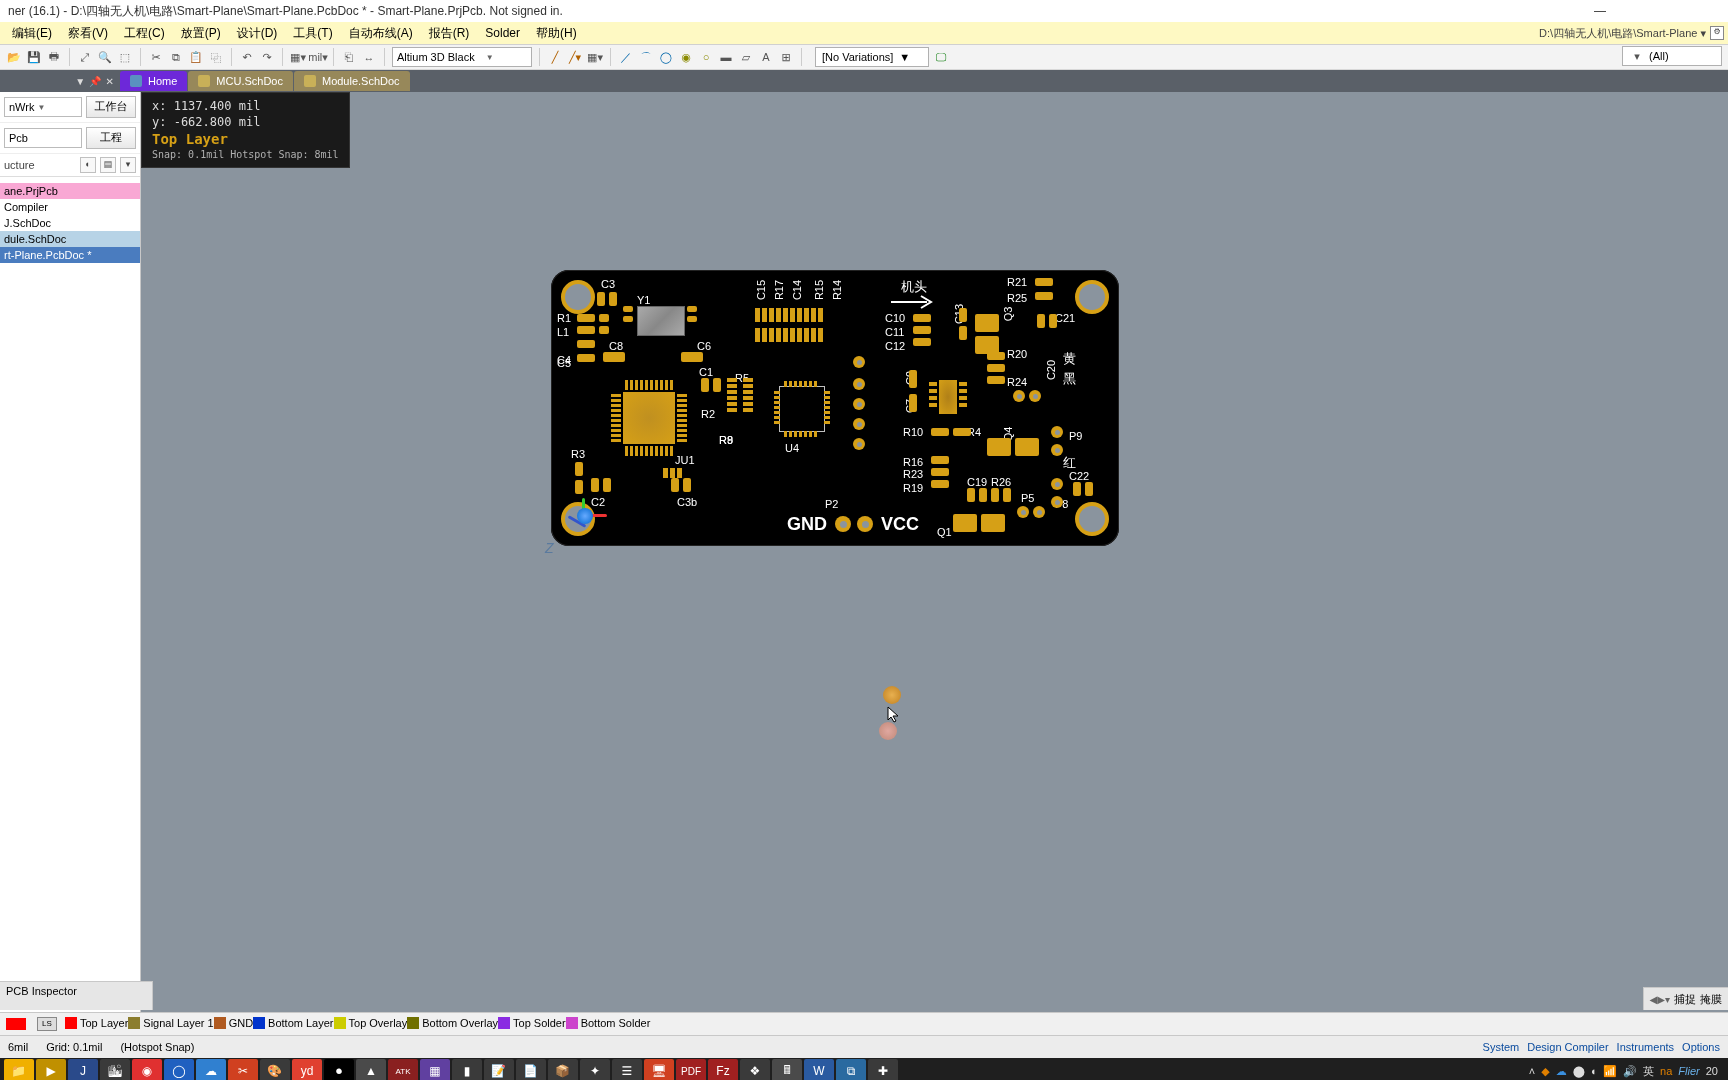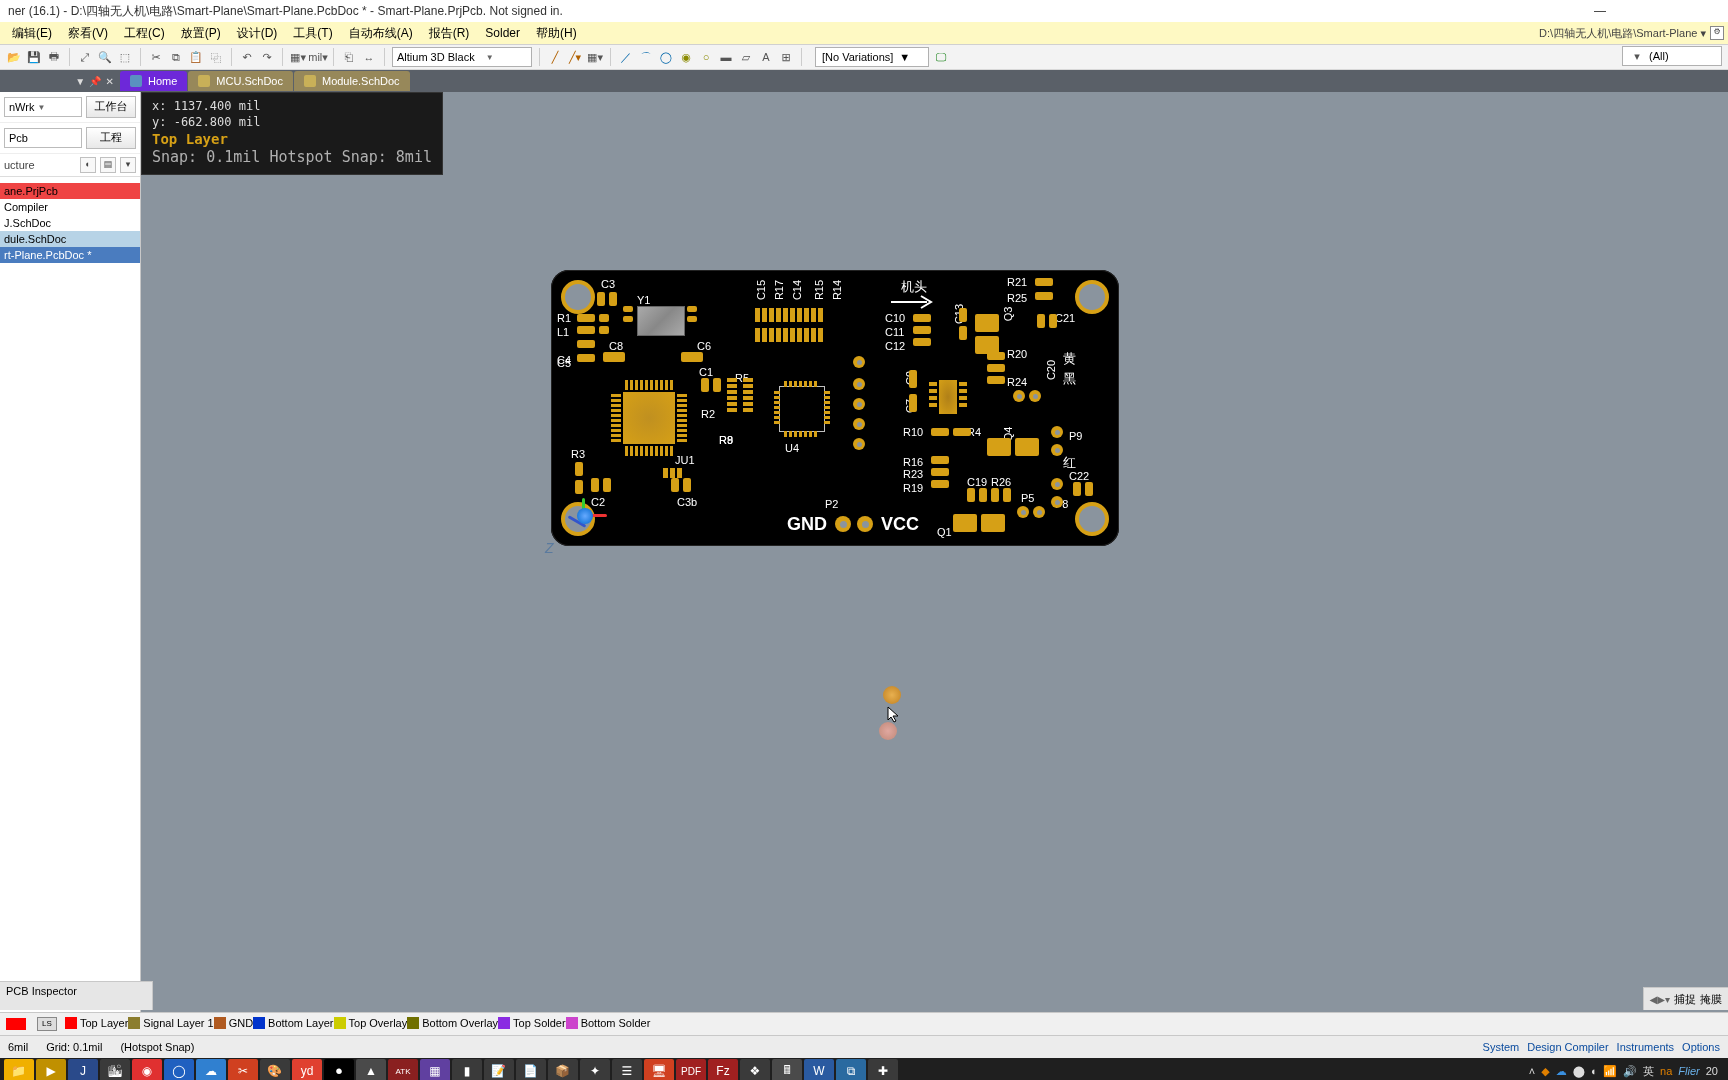--- a/index.html
+++ b/index.html
@@ -27,28 +27,28 @@
 .side{width:140px;background:#fff;border-right:1px solid #c8c8c8;display:flex;flex-direction:column}
 .side-row{display:flex;align-items:center;padding:4px;gap:4px;border-bottom:1px solid #eee}
 .side-row .fld{flex:1;height:18px;border:1px solid #bbb;background:#fff;display:flex;align-items:center;padding:0 4px;font-size:11px}
 .side-row .dd{width:14px;text-align:center;font-size:8px;color:#666}
 .side-row .btn{width:48px;height:20px;border:1px solid #bbb;background:linear-gradient(#fff,#e8e8e8);font-size:11px;text-align:center;line-height:18px}
 .side-head{height:22px;border-bottom:1px solid #ddd;display:flex;align-items:center;padding:0 4px;font-size:11px;color:#444;justify-content:space-between}
 .side-head .tools{display:flex;gap:4px}
 .side-head .tools span{width:14px;height:14px;border:1px solid #c0c0c0;background:#f8f8f8;font-size:9px;text-align:center;line-height:12px}
 .tree{flex:1;background:#fff;font-size:11px}
 .tree .tr{padding:2px 4px;white-space:nowrap;overflow:hidden}
-.tree .hl-sel{background:#ef4444}
+.tree .hl-sel{background:#f9a8d4}
 .tree .hl-cyan{background:#b7d3e6}
 .tree .hl-act{background:#4a7cbf;color:#fff}
 .canvas{flex:1;background:#8a949e;position:relative;overflow:hidden}
 .hud{position:absolute;left:0;top:0;background:#1a1a1a;border:1px solid #333;padding:6px 10px;font-family:Consolas,monospace;font-size:12px;line-height:1.3}
 .hud .coord{color:#dcdcdc}
 .hud .layer{color:#d6a016;font-weight:bold;font-size:14px}
-.hud .snap{color:#b0b0b0;font-size:15px}
+.hud .snap{color:#b0b0b0;font-size:10px}
 .pcb{position:absolute;left:410px;top:178px;width:568px;height:276px;background:#000;border-radius:18px;box-shadow:inset 0 0 0 1px #222}
 .pcb .hole{position:absolute;width:26px;height:26px;border-radius:50%;border:4px solid #d6a016;background:#8a949e}
 .silk{position:absolute;color:#fff;font-size:11px;font-family:Arial;white-space:nowrap}
 .silk.cn{font-size:13px}
 .silk.big{font-size:18px;font-weight:bold}
 .pad-g{position:absolute;background:#d6a016;border-radius:2px}
 .pad-row{position:absolute;display:flex;gap:2px}
 .pad-row span{width:5px;height:10px;background:#d6a016}
 .pad-col{position:absolute;display:flex;flex-direction:column;gap:2px}
 .pad-col span{width:10px;height:4px;background:#d6a016}

